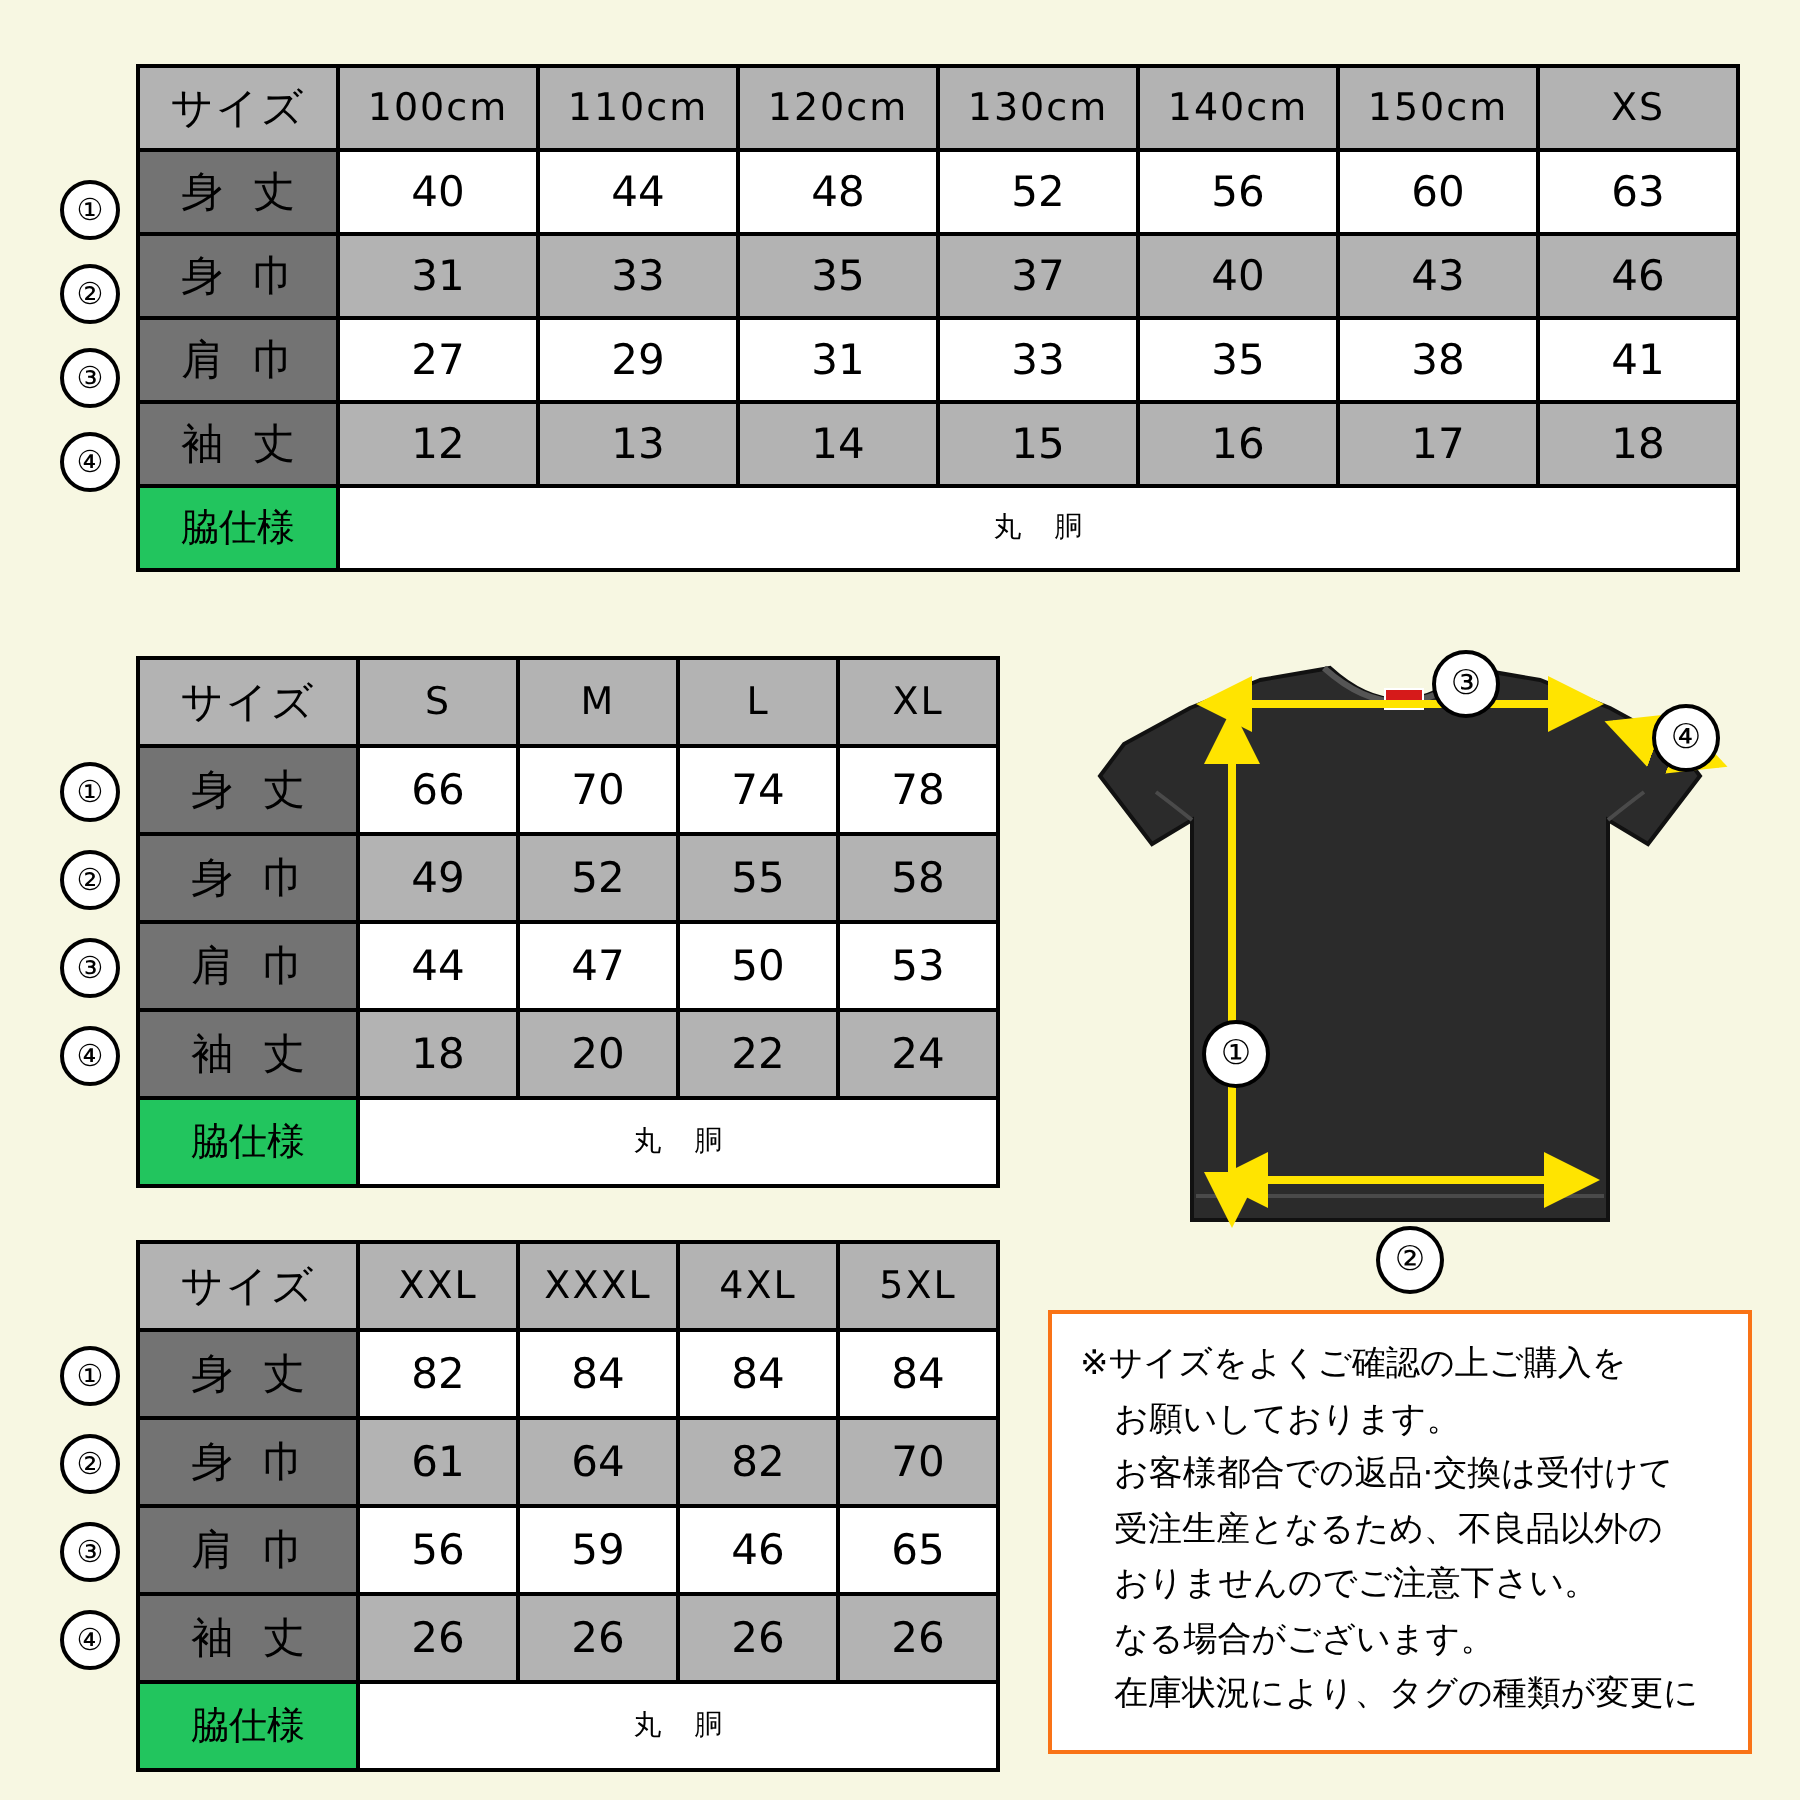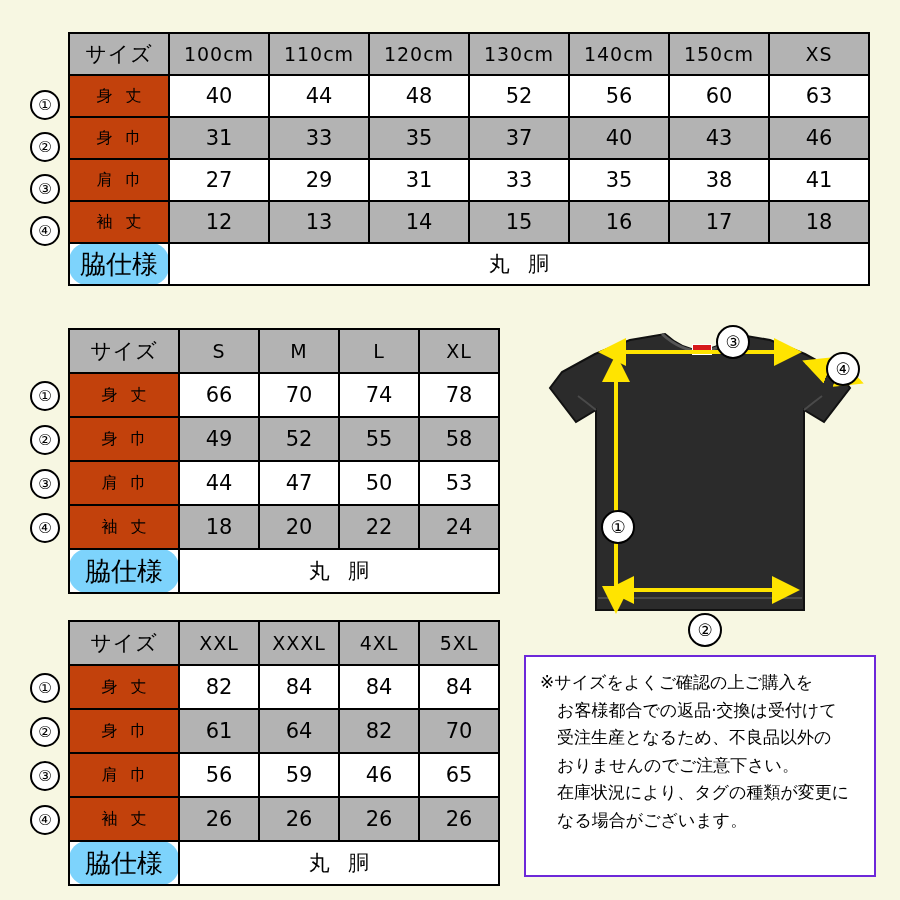--- a/index.html
+++ b/index.html
@@ -37,43 +37,42 @@
   .hdr-cell {
     background: #b3b3b3;
     font-size: 19px;
     letter-spacing: 1px;
   }
   .hdr-cell.label {
     font-size: 21px;
     margin-left: 19px;
   }
   .row-label {
-    background: #c2410c;
-    font-size: 16px;
+    background: #737373;
+    font-size: 21px;
     letter-spacing: 4px;
     text-indent: 4px;
     margin-left: 42px;
   }
   .val {
     font-size: 21px;
   }
   .val.gray {
     background: #b3b3b3;
   }
   .val.white {
     background: #fff;
   }
   .waki-label {
-    background: #7dd3fc;
-    font-size: 26px;
-    border-radius: 18px;
+    background: #22c55e;
+    font-size: 19px;
   }
   .waki-val {
     background: #fff;
-    font-size: 21px;
+    font-size: 14px;
     letter-spacing: 6px;
     text-indent: 6px;
   }
 
   
   .circ {
     position: absolute;
     width: 26px;
     height: 26px;
     border: 2px solid #000;
@@ -123,21 +122,21 @@
     text-align: center;
   }
 
   
   #notice {
     position: absolute;
     left: 524px;
     top: 655px;
     width: 352px;
     height: 222px;
-    border: 2px solid #6d28d9;
+    border: 2px solid #f97316;
     background: #fff;
     box-sizing: border-box;
     padding: 12px 14px 10px 14px;
   }
   #notice p {
     margin: 0;
     font-size: 17px;
     line-height: 1.62;
     letter-spacing: 0px;
   }
@@ -369,20 +368,21 @@
     </svg>
 
     <div class="diagram-badge" style="left:196px; top:15px;">③</div>
     <div class="diagram-badge" style="left:306px; top:42px;">④</div>
     <div class="diagram-badge" style="left:81px; top:200px;">①</div>
     <div class="diagram-badge" style="left:168px; top:303px;">②</div>
   </div>
 
   <div id="notice">
     <p>※サイズをよくご確認の上ご購入を</p>
+    <p class="indent">お願いしております。</p>
     <p class="indent">お客様都合での返品·交換は受付けて</p>
     <p class="indent">受注生産となるため、不良品以外の</p>
     <p class="indent">おりませんのでご注意下さい。</p>
+    <p class="indent">なる場合がございます。</p>
     <p class="indent">在庫状況により、タグの種類が変更に</p>
-    <p class="indent">なる場合がございます。</p>
   </div>
 
 </div>
 
 </body></html>

